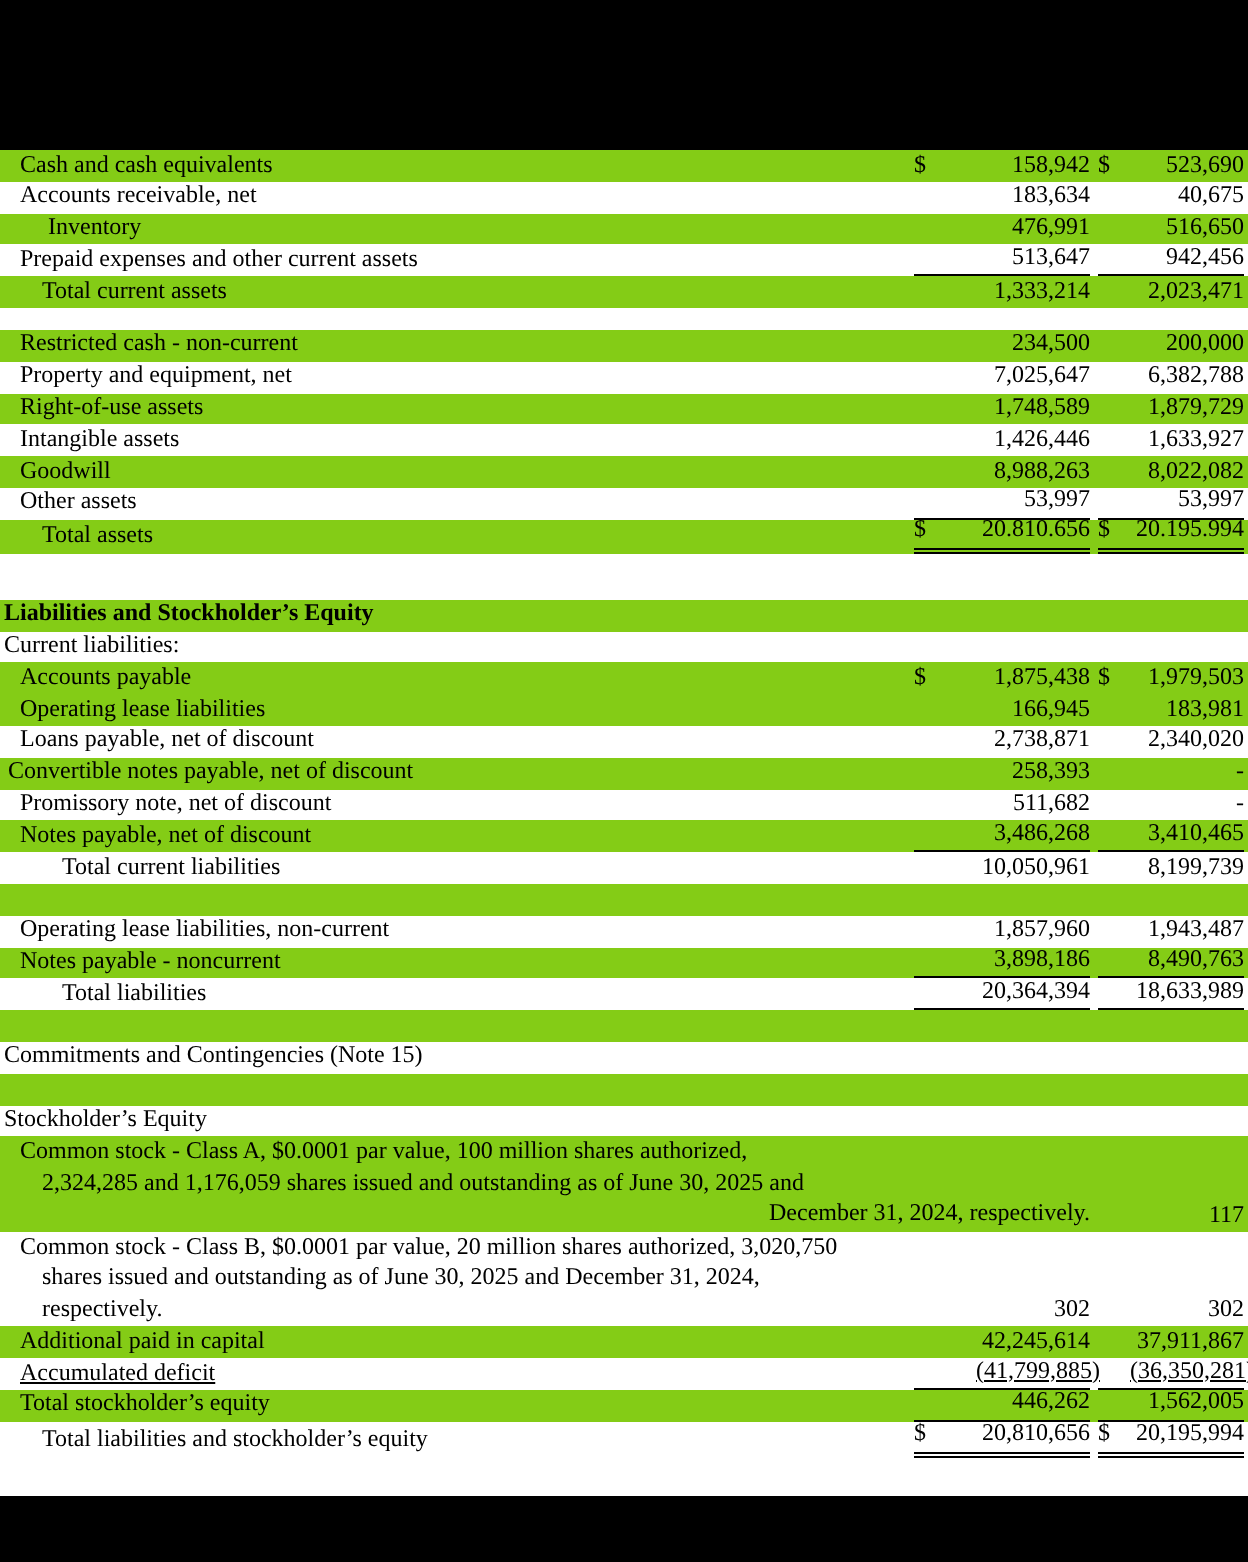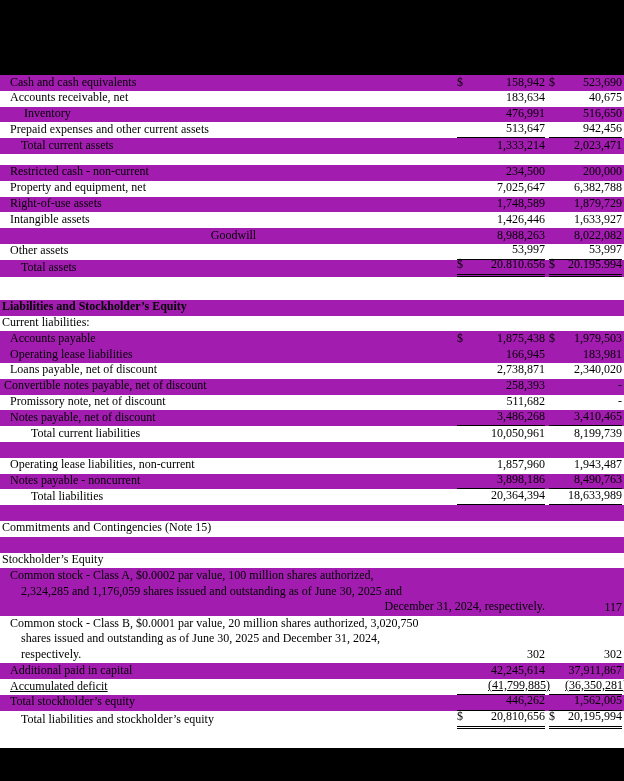--- a/index.html
+++ b/index.html
@@ -9,21 +9,21 @@
     font-family:"Liberation Serif", serif; font-size:12px;
   }
   .band { position:absolute; left:0; width:624px; background:#000; z-index:5; }
   #band-top { top:0; height:75px; }
   #band-bottom { top:748px; height:33px; }
   #sheet { position:absolute; top:75px; left:0; width:624px; }
   .row {
     display:flex; align-items:stretch; box-sizing:border-box;
     padding-right:2px; line-height:15.3px; white-space:nowrap;
   }
-  .row.blue { background:#a21caf; }
+  .row.blue { background:#84cc16; }
   .label { flex:1 1 auto; align-self:flex-end; padding-bottom:1px; overflow:hidden; }
   .label.bold { font-weight:bold; }
   .cell {
     box-sizing:border-box; display:flex; align-items:flex-end;
     justify-content:flex-end; padding-bottom:1px;
   }
   .c1 { width:88px; }
   .c2 { width:73px; margin-left:4px; }
   .dollar { margin-right:auto; }
   .val.neg { margin-right:-5px; }
@@ -114,21 +114,21 @@
     <div class="row" style="height: 15.8px;">
       <div class="label" style="padding-left: 10px;">Intangible assets</div>
       <div class="cell c1">
         <span class="val">1,426,446</span>
       </div>
       <div class="cell c2">
         <span class="val">1,633,927</span>
       </div>
     </div>
     <div class="row blue" style="height: 15.8px;">
-      <div class="label" style="padding-left: 10px; text-align: center;">Goodwill</div>
+      <div class="label" style="padding-left: 10px;">Goodwill</div>
       <div class="cell c1">
         <span class="val">8,988,263</span>
       </div>
       <div class="cell c2">
         <span class="val">8,022,082</span>
       </div>
     </div>
     <div class="row u1" style="height: 15.8px;">
       <div class="label" style="padding-left: 10px;">Other assets</div>
       <div class="cell c1">
@@ -260,21 +260,21 @@
       <div class="cell c2"></div>
     </div>
     <div class="row blue" style="height: 15.8px;"></div>
     <div class="row" style="height: 15.8px;">
       <div class="label" style="padding-left: 2px;">Stockholder’s Equity</div>
       <div class="cell c1"></div>
       <div class="cell c2"></div>
     </div>
     <div class="row blue">
       <div class="label">
-        <div class="mline" style="padding-left: 10px;">Common stock - Class A, $0.0002 par value, 100 million shares authorized,</div>
+        <div class="mline" style="padding-left: 10px;">Common stock - Class A, $0.0001 par value, 100 million shares authorized,</div>
         <div class="mline" style="padding-left: 21px;">2,324,285 and 1,176,059 shares issued and outstanding as of June 30, 2025 and</div>
         <div class="mline" style="padding-left: 10px; text-align: right;">December 31, 2024, respectively.</div>
       </div>
       <div class="cell c2">
         <span class="val">117</span>
       </div>
     </div>
     <div class="row">
       <div class="label">
         <div class="mline" style="padding-left: 10px;">Common stock - Class B, $0.0001 par value, 20 million shares authorized, 3,020,750</div>

